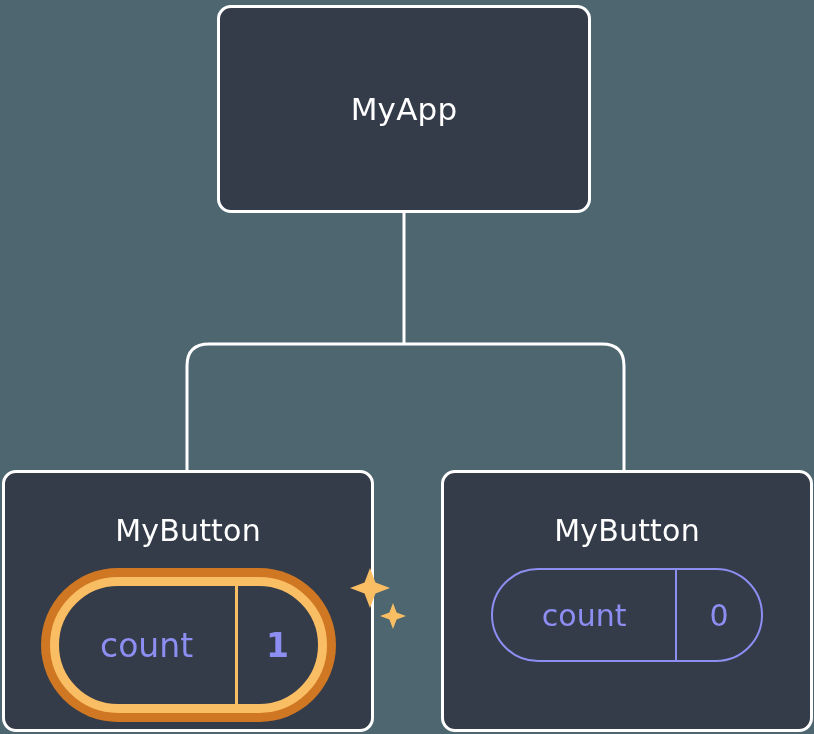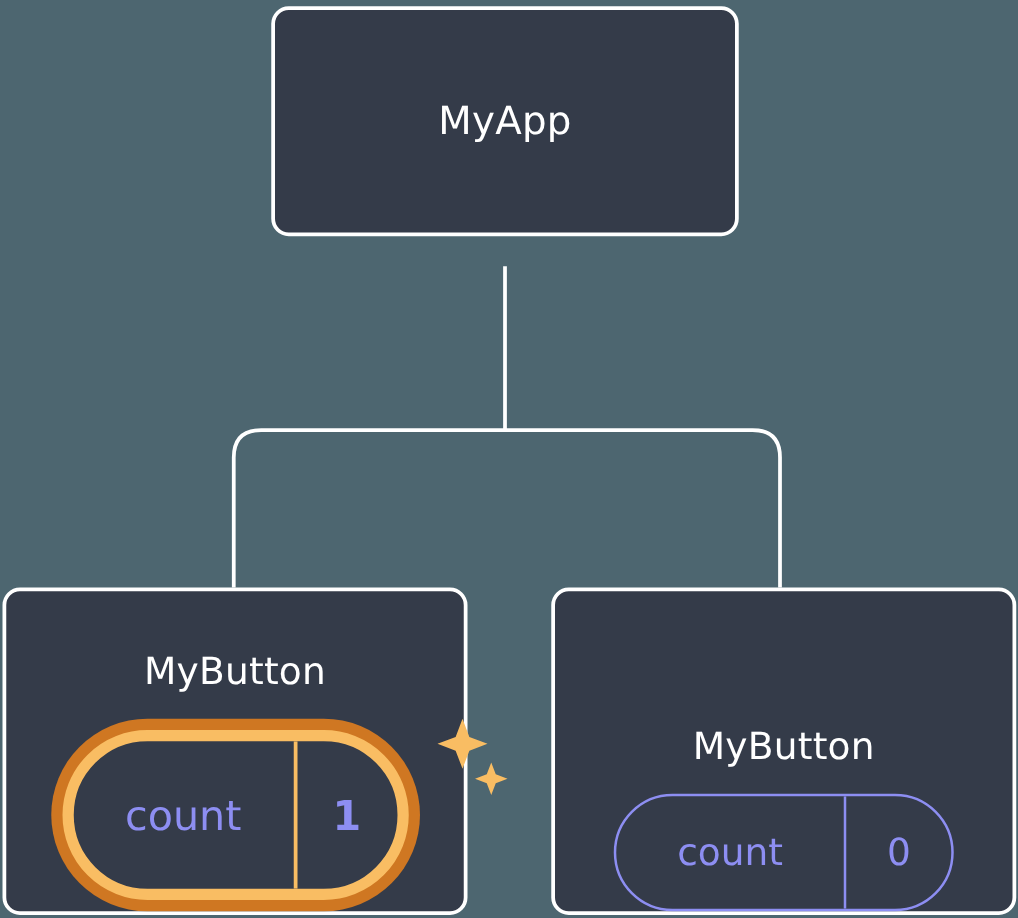--- a/index.html
+++ b/index.html
@@ -31,28 +31,27 @@
   .node {
     position: absolute;
     box-sizing: border-box;
     background: #343b49;
     border: 3px solid #ffffff;
     border-radius: 14px;
     z-index: 2;
     display: flex;
     flex-direction: column;
     align-items: center;
-    justify-content: flex-end;
   }
 
   .node-root {
     left: 217px;
     top: 5px;
     width: 374px;
-    height: 184px;
+    height: 208px;
     justify-content: center;
   }
 
   .node-title {
     color: #ffffff;
     font-size: 31px;
     font-weight: 400;
     letter-spacing: 0.2px;
     line-height: 1;
     white-space: nowrap;

